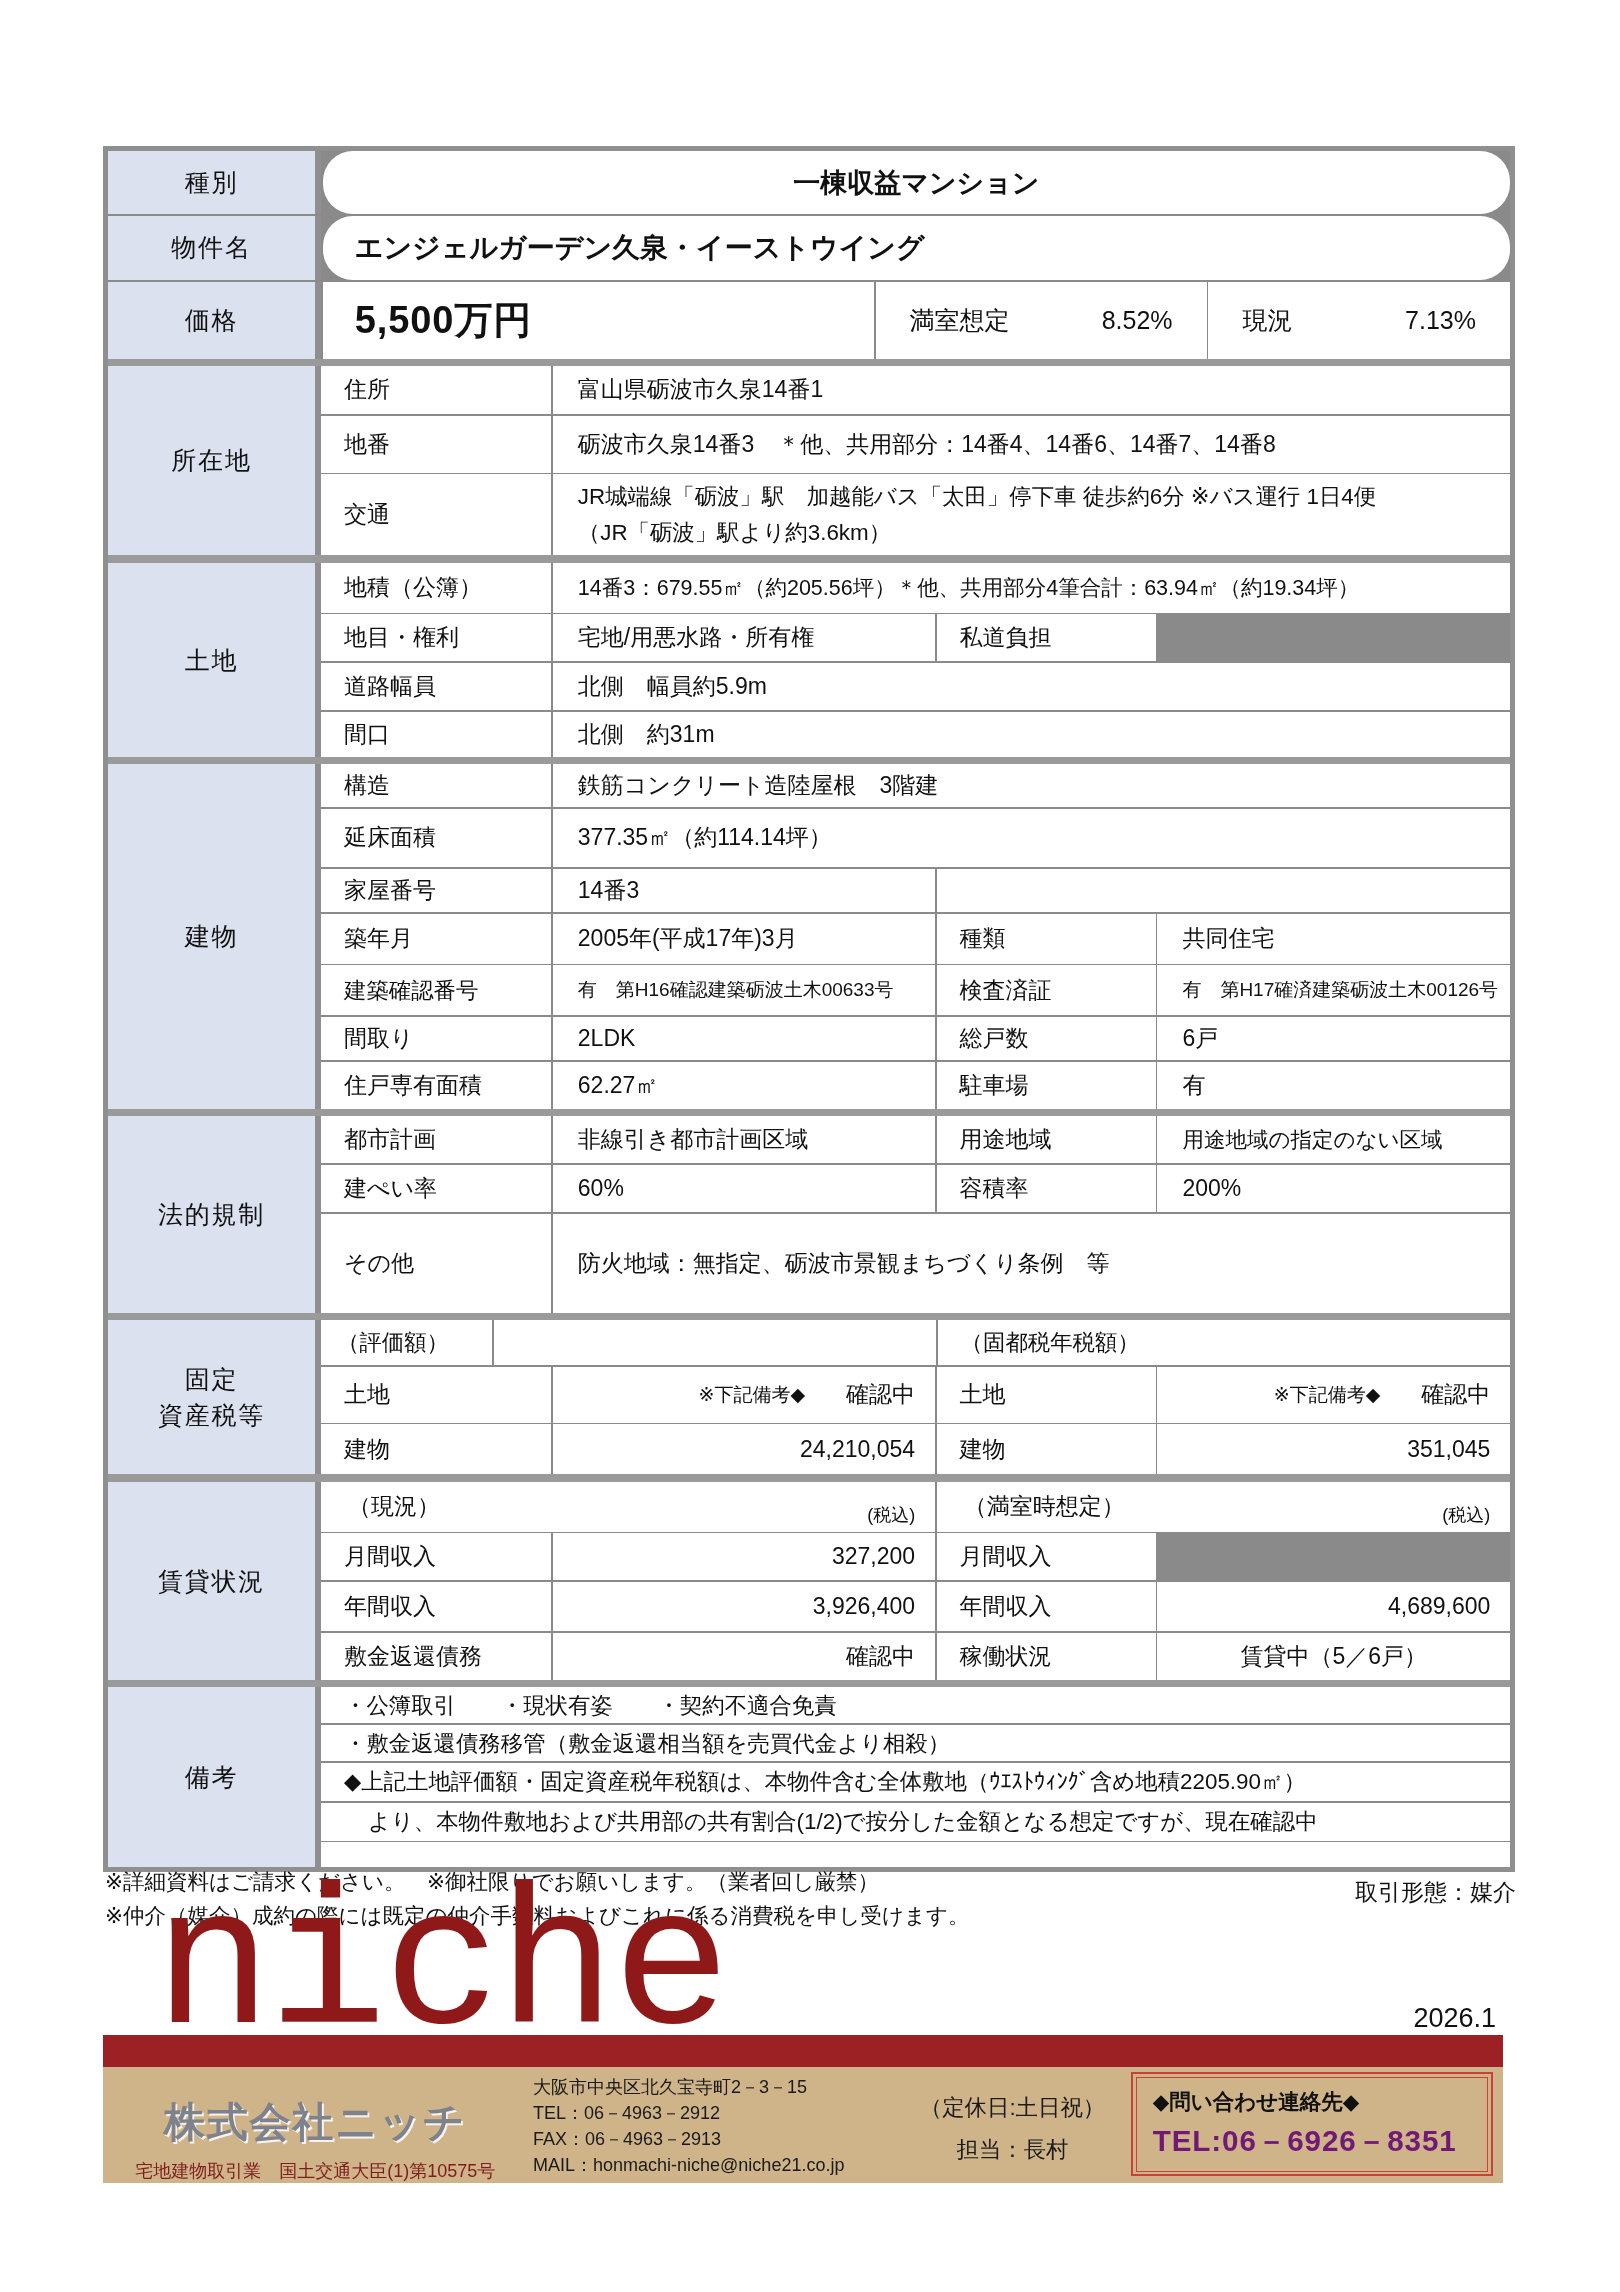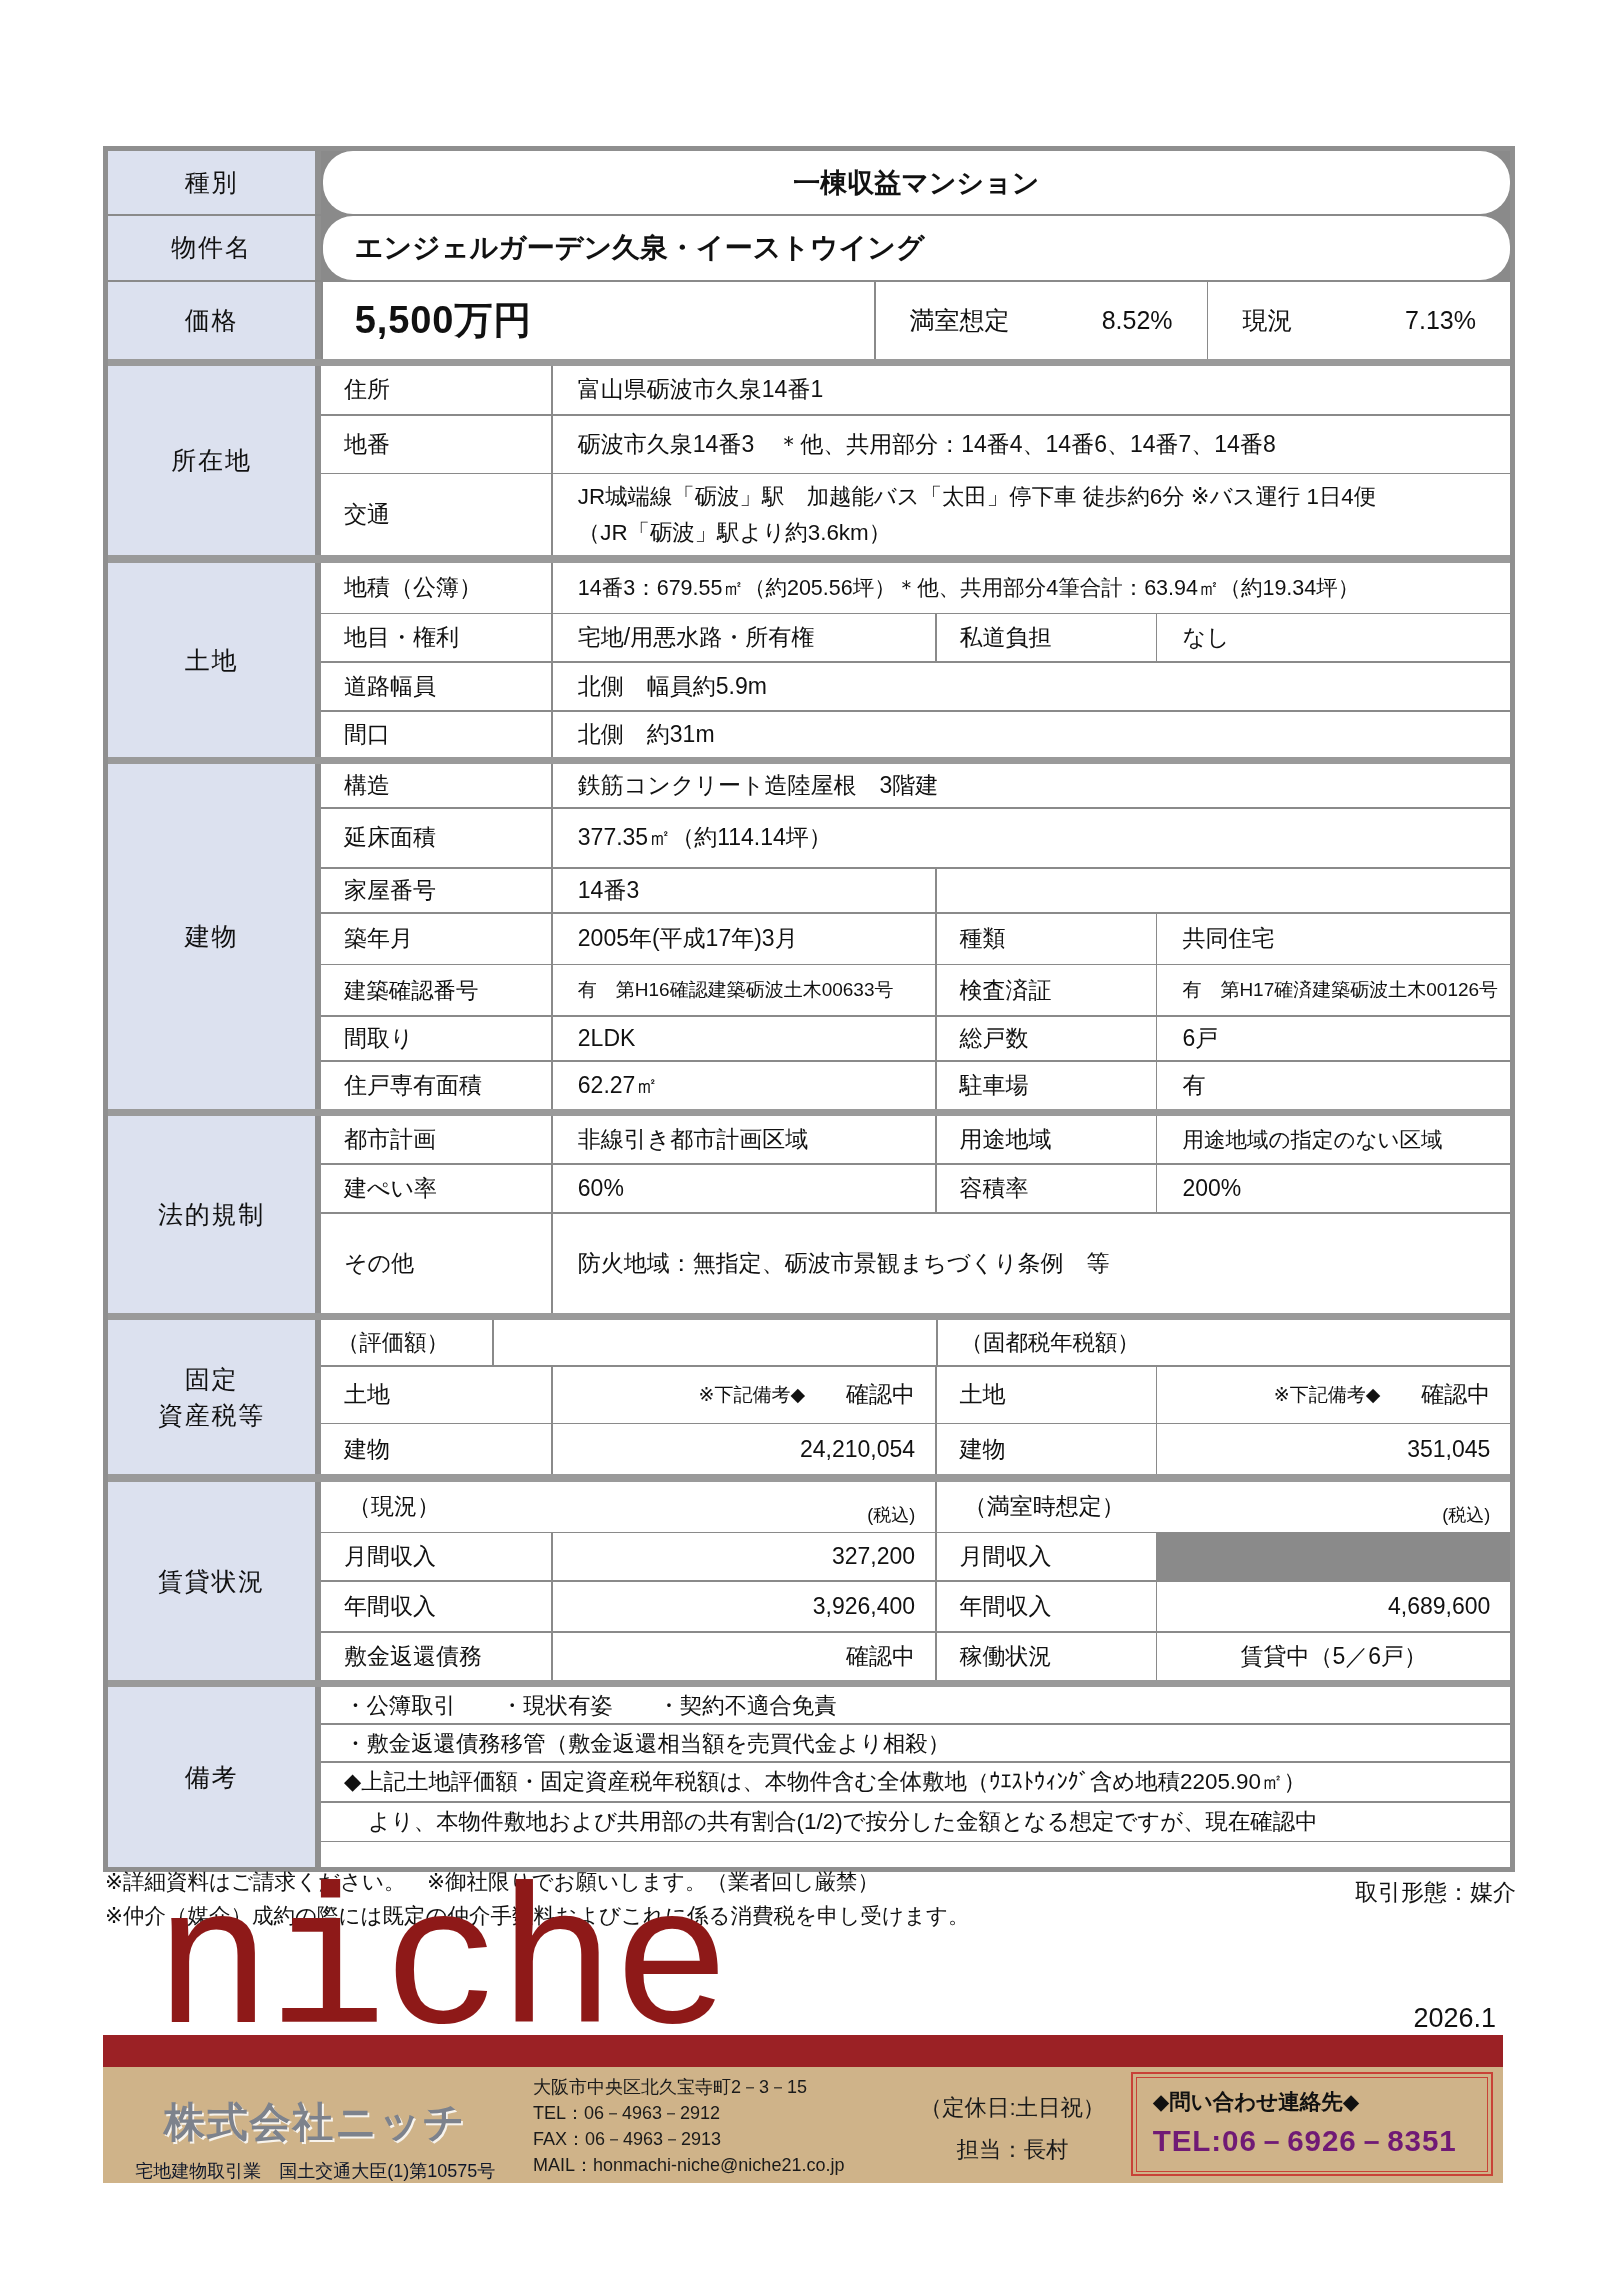--- a/index.html
+++ b/index.html
@@ -46,21 +46,21 @@
   .transaction{position:absolute;right:0;top:9px;font-size:23px;}
   
   .logo{position:absolute;left:154px;top:1886px;font-family:Liberation Mono, monospace;
         font-size:197px;line-height:0.85;color:#8e1918;z-index:3;letter-spacing:-3.6px;}
   .date{position:absolute;right:124px;top:2003px;font-size:27px;z-index:3;}
   .redbar{position:absolute;left:103px;top:2035px;width:1400px;height:32px;background:#9b2125;z-index:2;}
   .beige{position:absolute;left:103px;top:2067px;width:1400px;height:116px;background:#cfb389;z-index:2;}
   .company-block{position:absolute;left:10.7px;top:28px;width:403px;text-align:center;}
   .company-name{font-size:41px;font-weight:bold;color:#7d828c;letter-spacing:1.8px;
                 text-shadow:1.8px 1.8px 0 rgba(255,255,255,0.85);}
-  .license{font-size:18px;color:#0f172a;margin-top:9px;}
+  .license{font-size:18px;color:#7f1d1d;margin-top:9px;}
   .addr-block{position:absolute;left:430px;top:7.2px;font-size:18px;line-height:1.45;color:#1a1a1a;}
   .holiday-block{position:absolute;left:802px;top:19.7px;width:215px;text-align:center;font-size:22.4px;line-height:1.9;color:#1a1a1a;}
   .contact-box{position:absolute;left:1028px;top:5.4px;width:362px;height:104px;box-sizing:border-box;
                border:2.7px solid #c84237;padding:2.7px;}
   .contact-inner{width:100%;height:100%;box-sizing:border-box;border:1.8px solid #c84237;
                  display:flex;flex-direction:column;justify-content:center;padding-left:16px;}
   .contact-title{font-size:21.5px;font-weight:bold;color:#111;}
   .contact-tel{font-size:29.6px;font-weight:bold;color:#701a75;margin-top:5.4px;letter-spacing:0.9px;}
 </style>
 </head>
@@ -120,21 +120,20 @@
       <div class="sec-label">土地</div>
       <div class="rows">
         <div class="row g2" style="height:50px">
           <div class="c sl">地積（公簿）</div>
           <div class="c val" style="font-size:21.5px">14番3：679.55㎡（約205.56坪）＊他、共用部分4筆合計：63.94㎡（約19.34坪）</div>
         </div>
         <div class="row g4" style="height:47px">
           <div class="c sl">地目・権利</div>
           <div class="c val">宅地/用悪水路・所有権</div>
           <div class="c sl">私道負担</div>
-          <div class="c val">なし</div>
         </div>
         <div class="row g2" style="height:47px">
           <div class="c sl">道路幅員</div>
           <div class="c val">北側　幅員約5.9m</div>
         </div>
         <div class="row g2" style="height:45px">
           <div class="c sl">間口</div>
           <div class="c val">北側　約31m</div>
         </div>
       </div>

